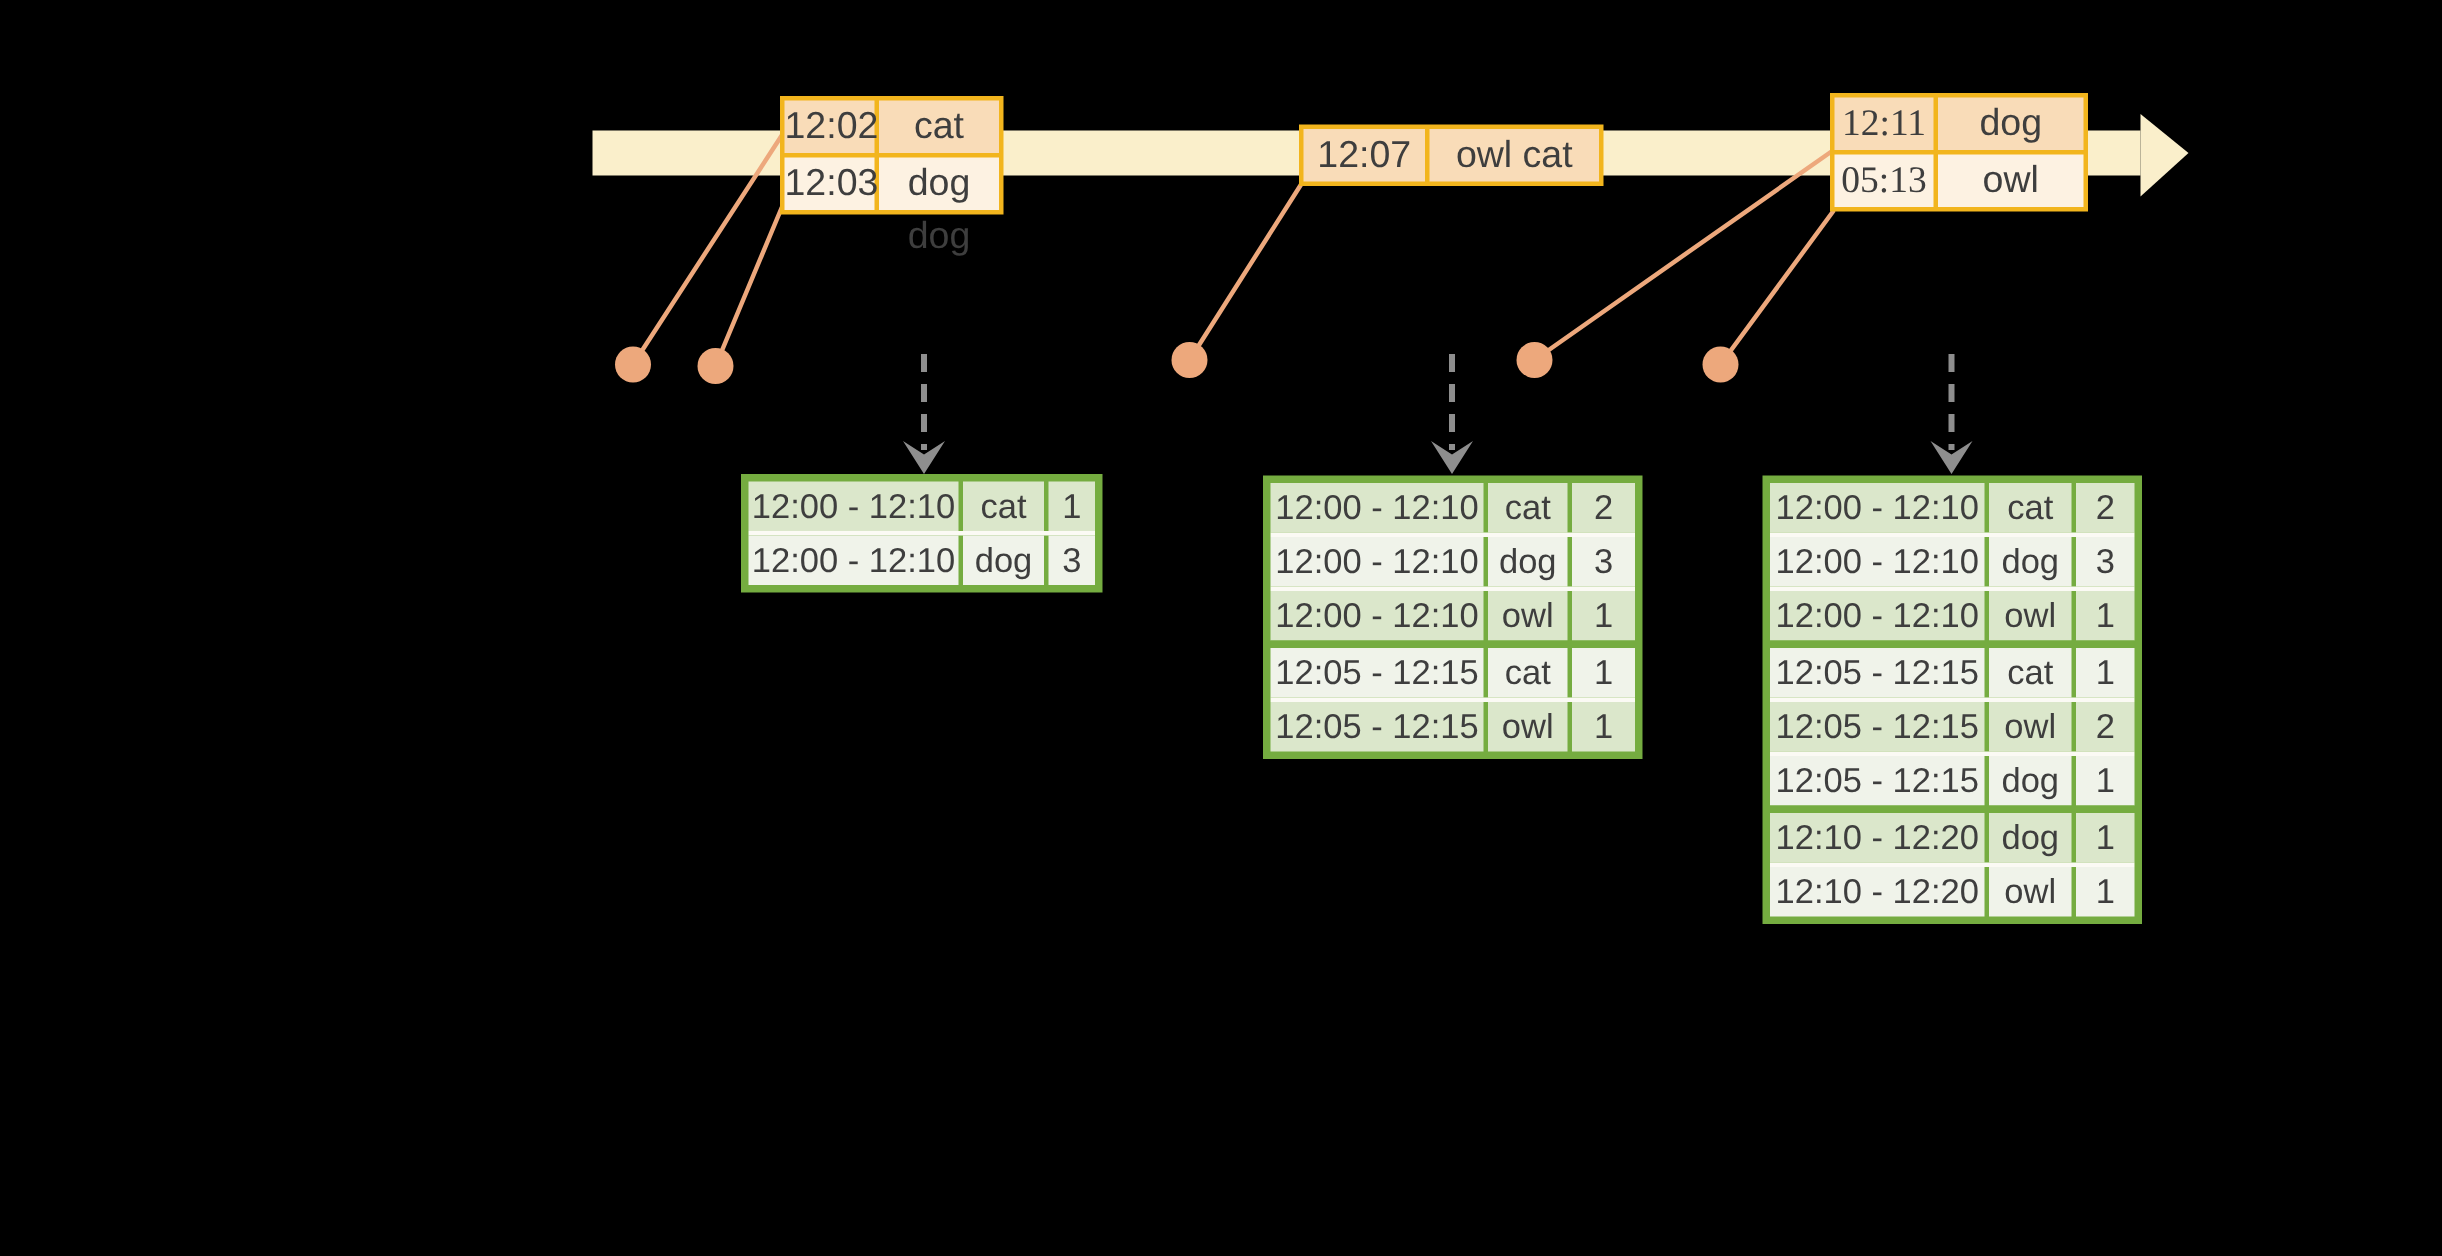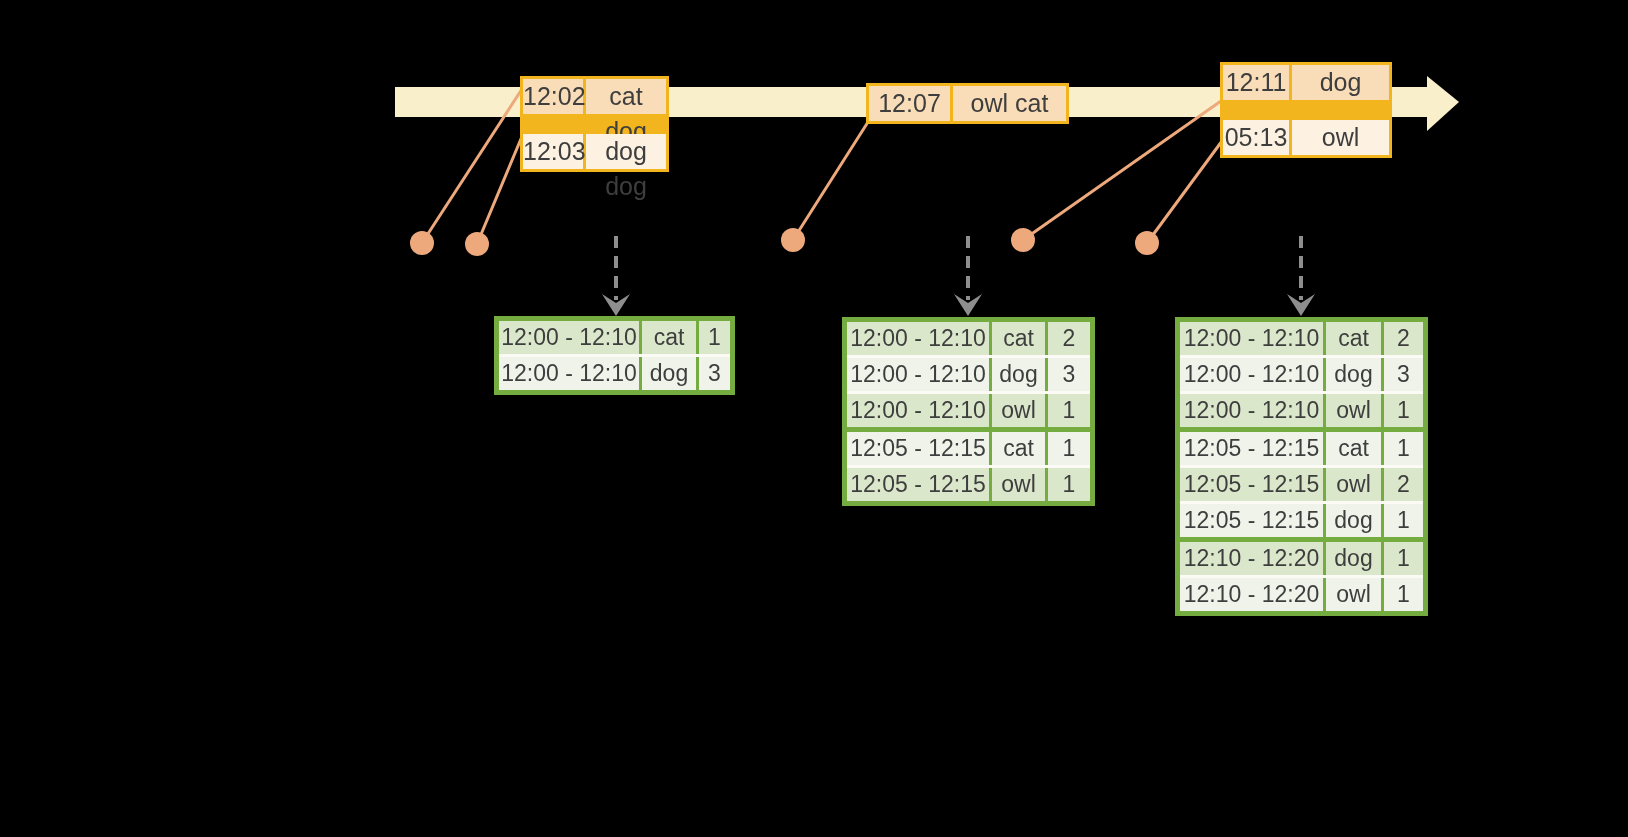--- a/index.html
+++ b/index.html
@@ -13,27 +13,27 @@
   .etable{
     position:absolute;display:flex;flex-direction:column;gap:3px;
     padding:3px;background:#F2B51D;box-sizing:border-box;
   }
   .erow{display:flex;gap:3px;}
   .ecell{
     height:35px;line-height:35px;text-align:center;
     font-size:25px;color:#3E3E3E;
   }
   .fill-peach{background:#F9DCB8;}
-  .fill-cream{background:#FDF2E2;margin-top:17px;}
-  #et1{left:520px;top:76px;}
+  .fill-cream{background:#FDF2E2;}
+  #et1{left:520px;top:64px;}
   #et1 .ctime{width:60px;} #et1 .cwords{width:80px;}
   #et2{left:866px;top:83px;}
   #et2 .ctime{width:81px;} #et2 .cwords{width:113px;}
   #et3{left:1220px;top:62px;}
-  #et3 .ctime{width:66px;} #et3 .cwords{width:97px;}
+  #et3 .ctime{width:66px;font-family:Liberation Serif, serif;} #et3 .cwords{width:97px;}
 
   
   .rtable{
     position:absolute;display:flex;flex-direction:column;
     padding:5px;background:#75AC40;box-sizing:border-box;
   }
   .rrow{display:flex;gap:3px;}
   .rcell{
     height:33px;line-height:33px;text-align:center;
     font-size:23px;color:#3E3E3E;

